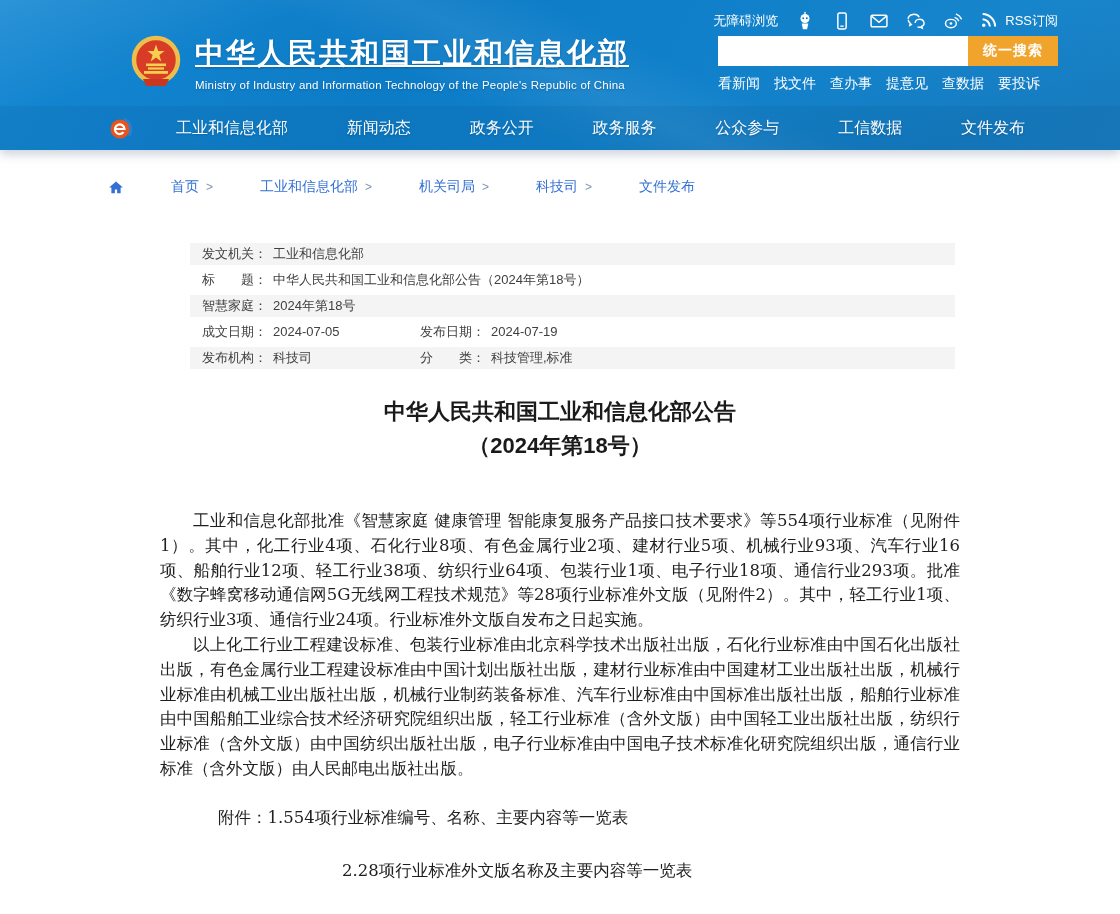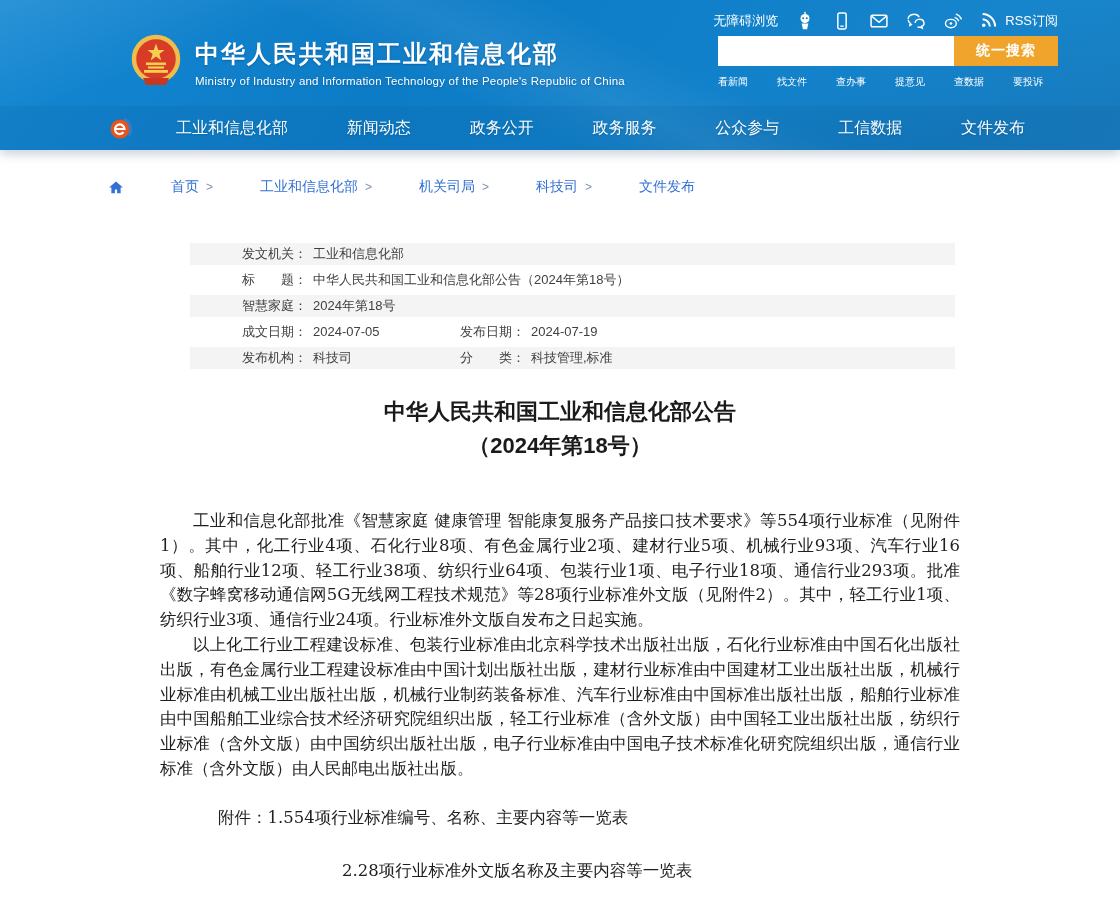--- a/index.html
+++ b/index.html
@@ -31,35 +31,35 @@
     gap: 17px; padding-top: 10px; height: 32px;
     color: #fff; font-size: 13px;
   }
   .utility-row a { color: #fff; text-decoration: none; display: inline-flex; align-items: center; gap: 5px; cursor: pointer; }
   .util-icon { display: inline-flex; width: 20px; height: 20px; cursor: pointer; }
 
   .brand-search-row { display: flex; justify-content: space-between; align-items: flex-start; margin-top: 2px; }
   .brand { display: flex; align-items: center; cursor: pointer; }
   .emblem { width: 50px; height: 56px; flex: 0 0 auto; }
   .brand-text { margin-left: 14px; color: #fff; }
-  .site-title { font-size: 24px; font-weight: bold; letter-spacing: 2px; text-shadow: 0 1px 2px rgba(0,50,90,.35); }
+  .site-title { font-size: 29px; font-weight: bold; letter-spacing: 2px; text-shadow: 0 1px 2px rgba(0,50,90,.35); text-decoration: underline; }
   .site-subtitle { font-size: 11.5px; margin-top: 5px; letter-spacing: .2px; text-shadow: 0 1px 2px rgba(0,50,90,.35); }
 
   .search-area { width: 340px; margin-top: 2px; }
   .search-box { display: flex; height: 30px; }
   .search-box input {
     flex: 1; border: none; outline: none; height: 30px; padding: 0 8px;
     font-size: 14px; background: #fff;
   }
   .search-box button {
-    width: 104px; height: 30px; border: none; cursor: pointer;
+    width: 90px; height: 30px; border: none; cursor: pointer;
     background: #f0a42c; color: #fff; font-size: 14px; font-weight: bold;
     font-family: inherit; letter-spacing: 1px;
   }
-  .quick-links { display: flex; gap: 29px; margin-top: 9px; font-size: 10px; }
+  .quick-links { display: flex; gap: 14px; margin-top: 9px; font-size: 14px; }
   .quick-links a { color: #fff; text-decoration: none; cursor: pointer; white-space: nowrap; }
 
   .main-nav { position: absolute; left: 0; right: 0; bottom: 0; height: 44px; background: rgba(8,70,120,.10); }
   .nav-inner {
     width: 950px; margin: 0 auto; padding-left: 23px; height: 44px;
     display: flex; align-items: center;
   }
   .e-logo { width: 26px; height: 26px; flex: 0 0 auto; }
   .nav-list { flex: 1; display: flex; justify-content: space-between; margin-left: 42px; margin-right: 10px; }
   .nav-list a { color: #fff; font-size: 16px; text-decoration: none; cursor: pointer; white-space: nowrap; text-shadow: 0 1px 2px rgba(0,50,90,.3); }
@@ -74,21 +74,21 @@
   .crumb-sep { color: #7f93b5; font-size: 12px; }
   .home-icon { width: 16px; height: 15px; display: inline-flex; }
 
   
   .doc { width: 800px; margin: 0 auto; color: #222; }
   .meta-table { margin: 47px 0 0 30px; width: 765px; font-size: 13px; color: #404040; }
   .meta-row { height: 22px; line-height: 22px; margin-bottom: 4px; display: flex; padding-left: 12px; }
   .meta-row.gray { background: #f4f4f4; }
   .meta-cell { display: flex; }
   .meta-cell.col1 { width: 218px; }
-  .meta-label { white-space: pre; margin-left: 40px; }
+  .meta-label { white-space: pre; }
   .meta-value { margin-left: 6px; white-space: pre; }
 
   .doc-title { margin-top: 26px; text-align: center; font-size: 22px; line-height: 34px; font-weight: bold; color: #1a1a1a;
     font-family: "Liberation Sans", "DejaVu Sans", sans-serif; }
 
   .doc-body { margin-top: 46px; font-family: "DejaVu Serif", "Liberation Serif", serif;
     font-size: 16.5px; line-height: 24.8px; color: #1f1f1f; text-align: justify; }
   .doc-body p { text-indent: 2em; }
 
   .attachments { margin-top: 24px; font-family: "DejaVu Serif", "Liberation Serif", serif;

